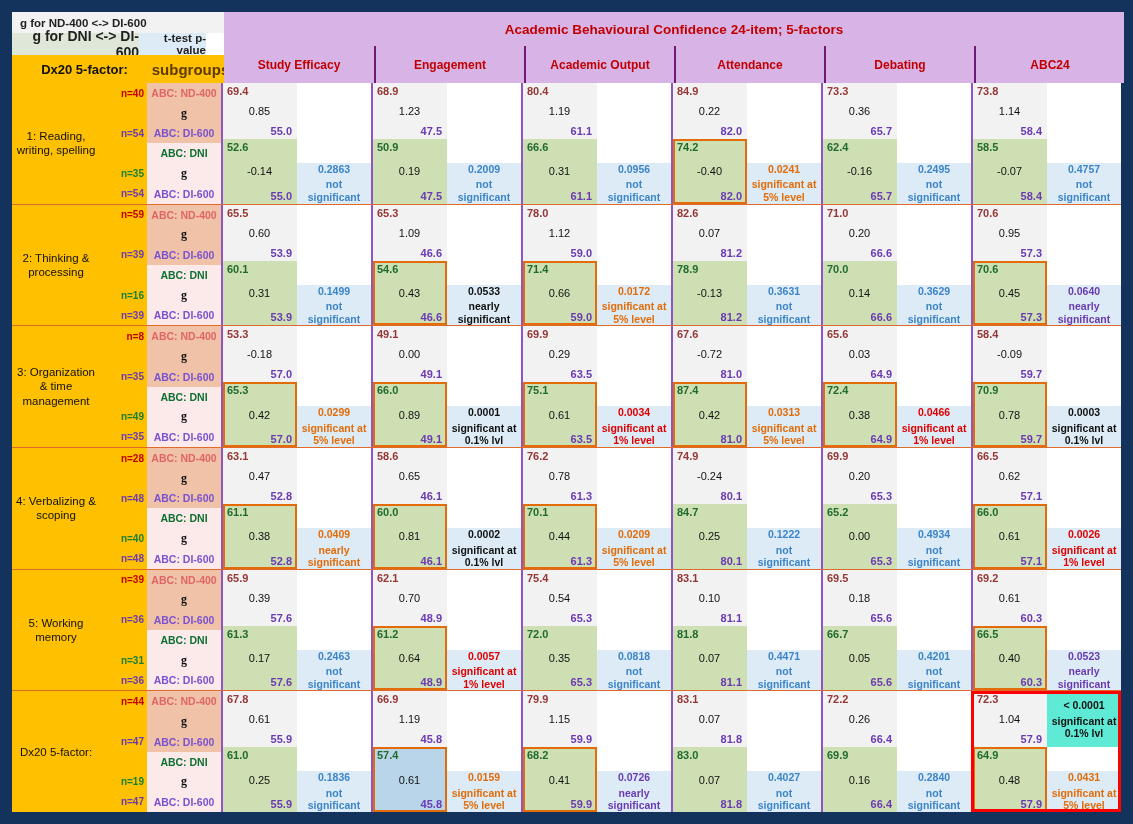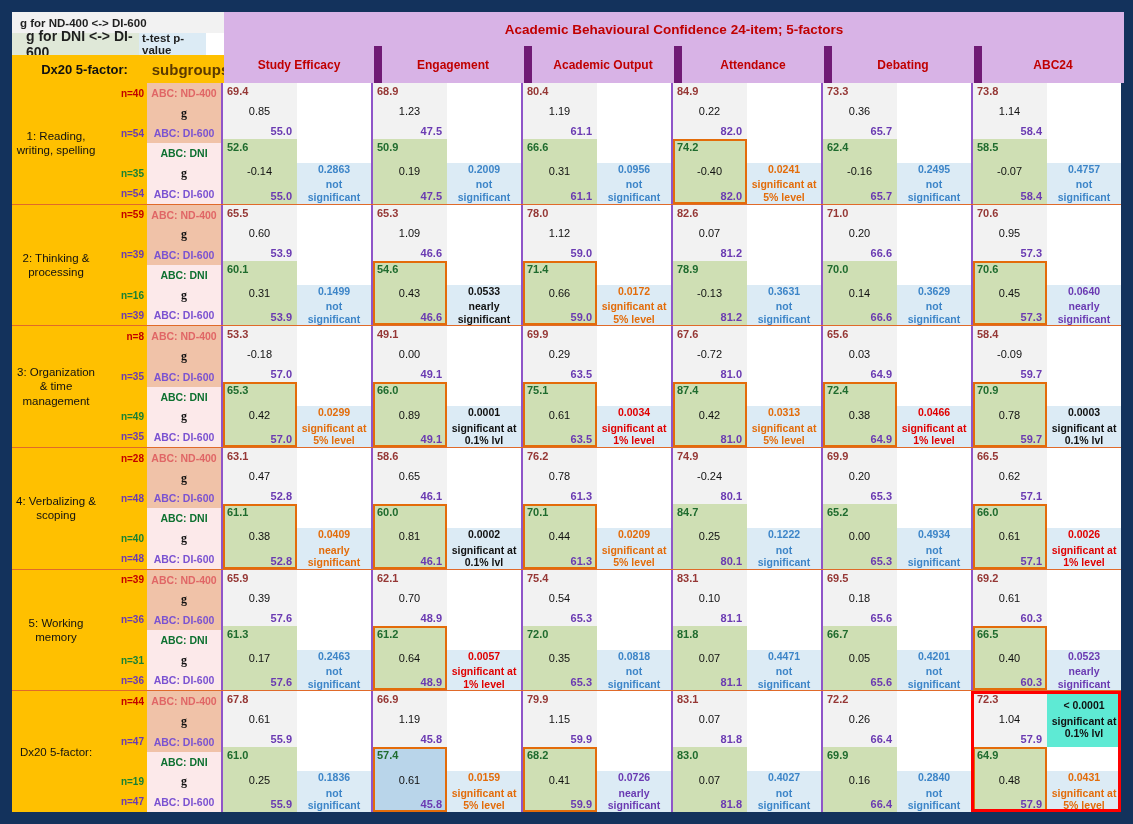--- a/index.html
+++ b/index.html
@@ -12,42 +12,42 @@
   #sheet {
     position:absolute;
     left:12px; top:12px;
     width:1109px; height:800px;
     background:#ffffff;
     display:flex; flex-direction:column;
   }
 
   
   .hdr { display:flex; }
-  .hdr-left { width:212px; display:flex; flex-direction:column; }
+  .hdr-left { width:212px; display:flex; flex-direction:column;text-align:right; }
   .hl-row { height:21px; display:flex; align-items:center; font-size:11.5px; font-weight:bold; }
   .hl1 { background:#f2f2f2; color:#1f1f1f; padding-left:8px; }
   .hl-split { display:flex; height:22px; }
   .hl2a { width:127px; background:#dfe8d8; color:#1f1f1f; padding-left:14px;
           display:flex; align-items:center; font-size:14px; font-weight:bold; }
   .hl2b { width:67px; background:#dcebf5; color:#1f1f1f; padding-left:3px;
           display:flex; align-items:center; font-size:11.5px; font-weight:bold; overflow:hidden; }
   .hl3 { display:flex; height:28px; }
   .hl3a { width:145px; background:#ffc000; color:#111; font-size:13px; font-weight:bold;
           display:flex; align-items:center; justify-content:center; }
   .hl3b { width:67px; background:#ffc000; color:#5c3a00; font-size:15px; font-weight:bold;
           display:flex; align-items:center; justify-content:center; }
 
   .hdr-right { flex:1; background:#d8b3e6; display:flex; flex-direction:column; }
   .banner { height:34px; display:flex; align-items:center; justify-content:center;
             color:#c00000; font-size:13.5px; font-weight:bold; }
   .factor-hdr { flex:1; display:flex; }
   .fh {
     width:150px; color:#c00000; font-size:12px; font-weight:bold;
     display:flex; align-items:center; justify-content:center;
-    border-left:8px solid #701a75;
+    border-left:2px solid #701a75;
   }
   .fh:first-child { border-left:none; }
 
   
   #body { flex:1; display:flex; flex-direction:column; }
   .block { flex:1; display:flex; border-top:1px solid #e06a2a; position:relative; }
   .block:first-child { border-top:none; }
 
   .lbl-col {
     width:91px; background:#ffc000; color:#111;

